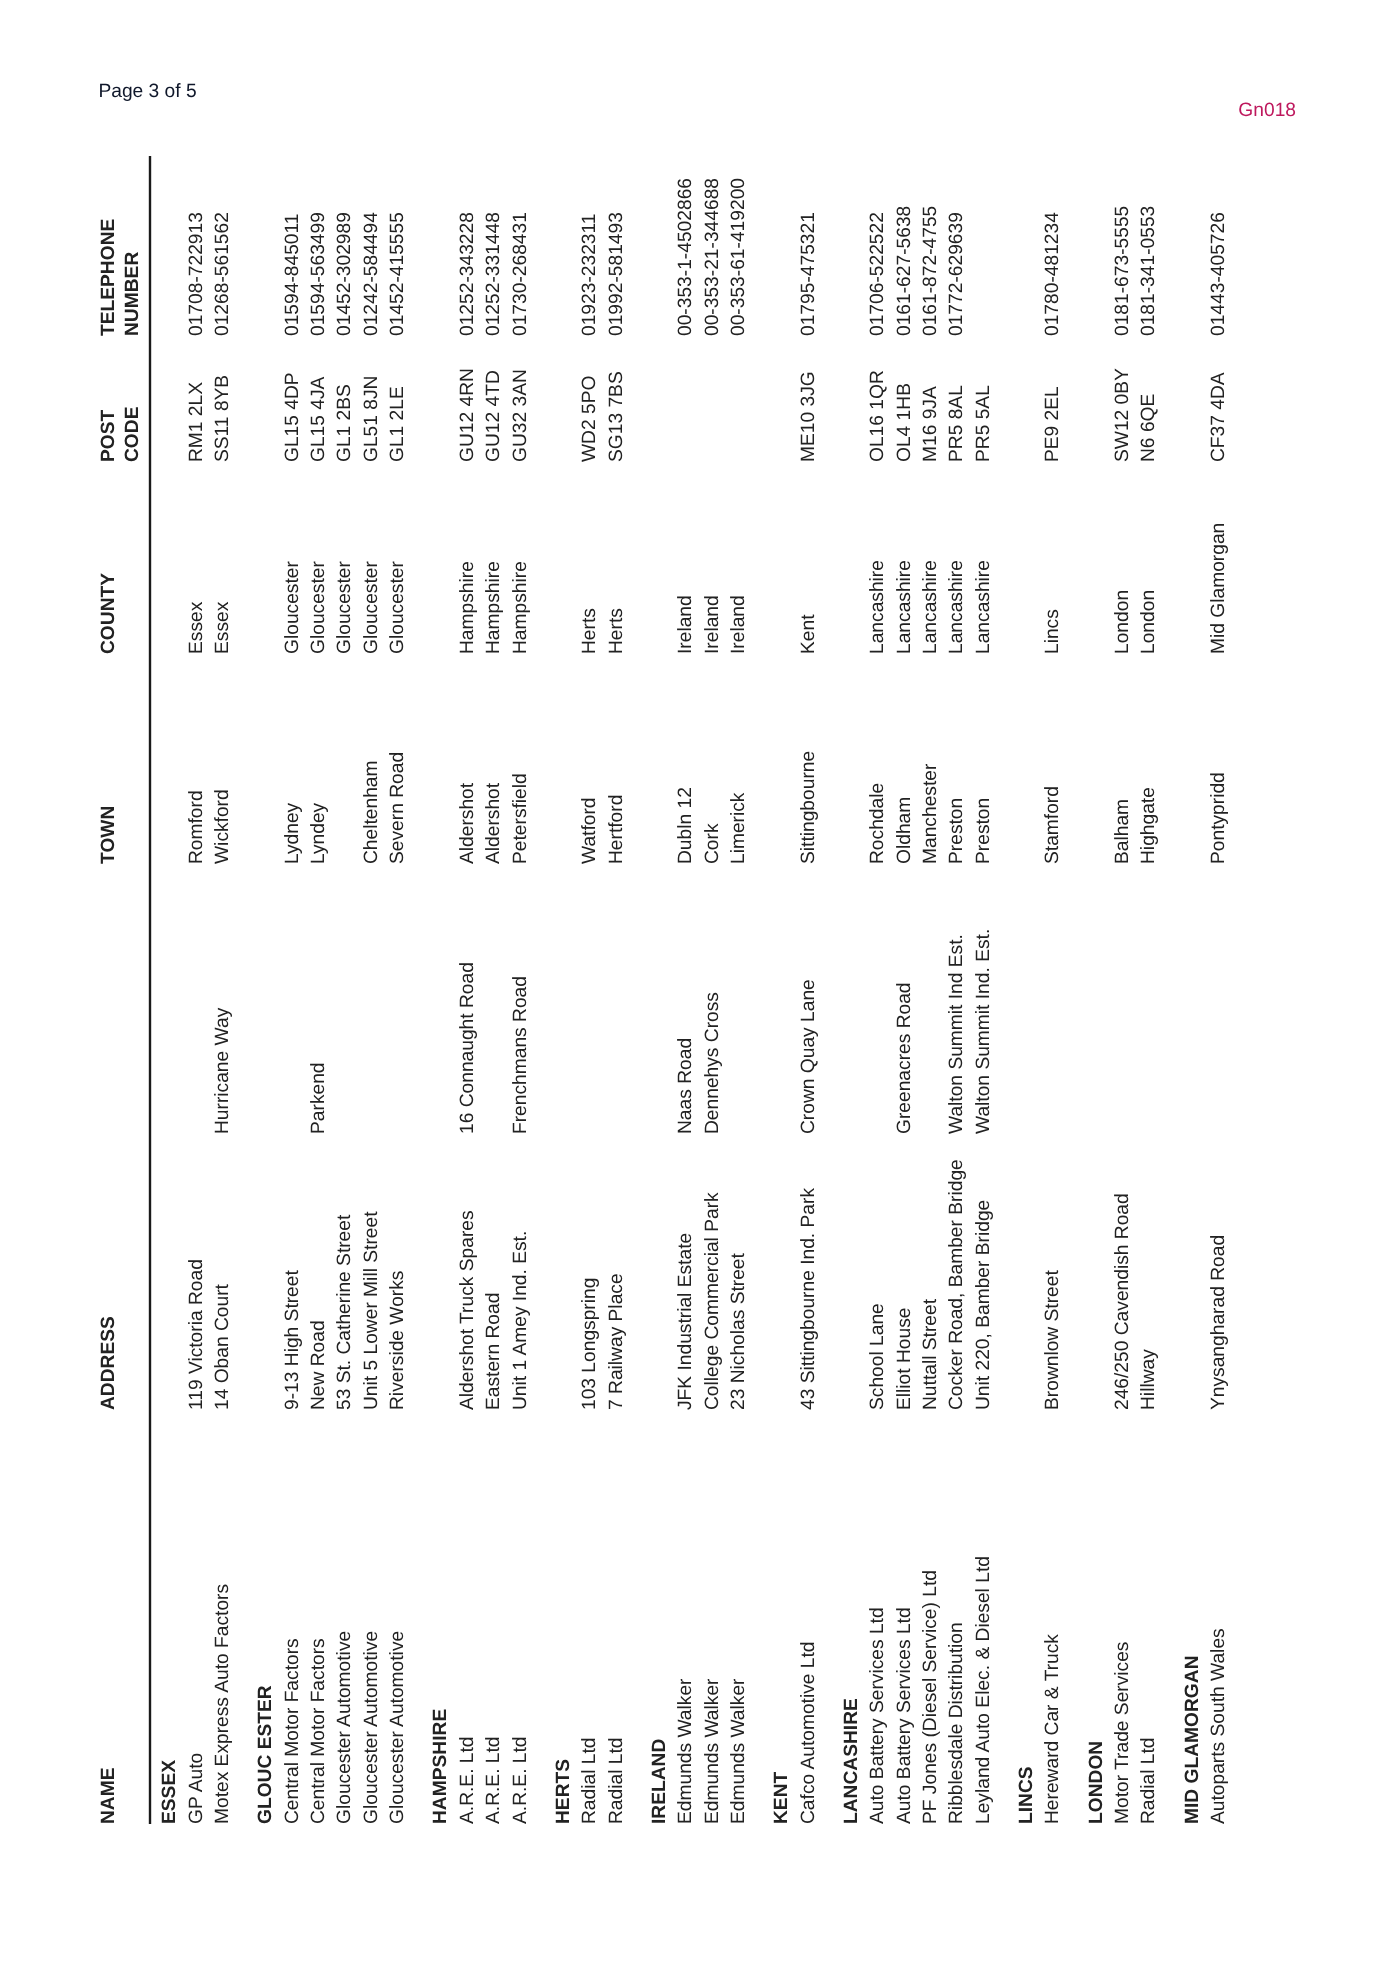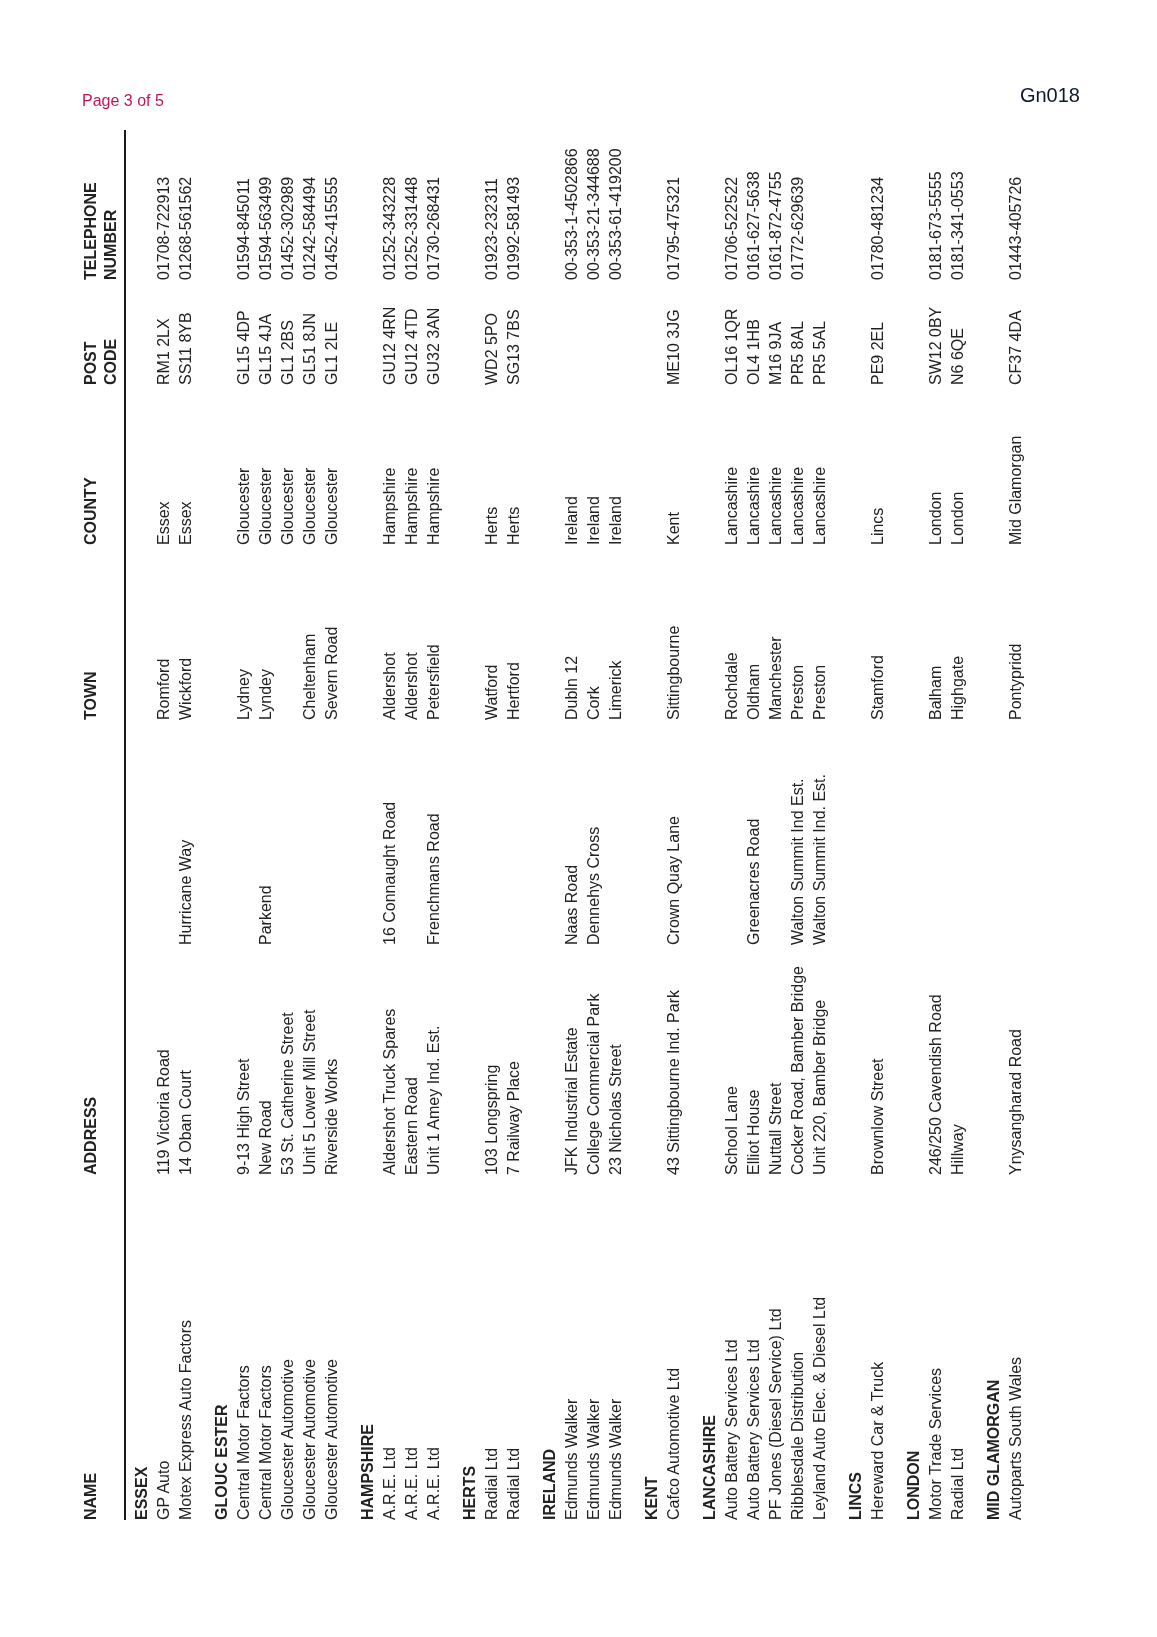--- a/index.html
+++ b/index.html
@@ -2,22 +2,22 @@
 <html><head>
 <meta charset="utf-8">
 <style>
   html,body{margin:0;padding:0;}
   body{
     width:1157px;height:1637px;background:#ffffff;overflow:hidden;
     font-family:"Liberation Sans", sans-serif;color:#222222;
   }
   .page{position:relative;width:1157px;height:1637px;background:#ffffff;}
   .page-header{position:absolute;left:0;top:0;width:100%;height:120px;}
-  .ph-left{position:absolute;left:82px;top:92px;font-size:16px;color:#be185d;white-space:nowrap;}
-  .ph-right{position:absolute;right:77px;top:84px;font-size:20px;color:#0f172a;white-space:nowrap;}
+  .ph-left{position:absolute;left:82px;top:68px;font-size:16px;color:#0f172a;white-space:nowrap;}
+  .ph-right{position:absolute;right:77px;top:84px;font-size:16px;color:#be185d;white-space:nowrap;}
 
   
   .rotated-table{
     position:absolute;left:-135px;top:345px;width:1390px;height:960px;
     transform:rotate(-90deg);
     font-size:16px;line-height:22px;
   }
   .thead{position:relative;height:44px;}
   .thead .cell{font-weight:700;}
   .hline1{top:0;}

